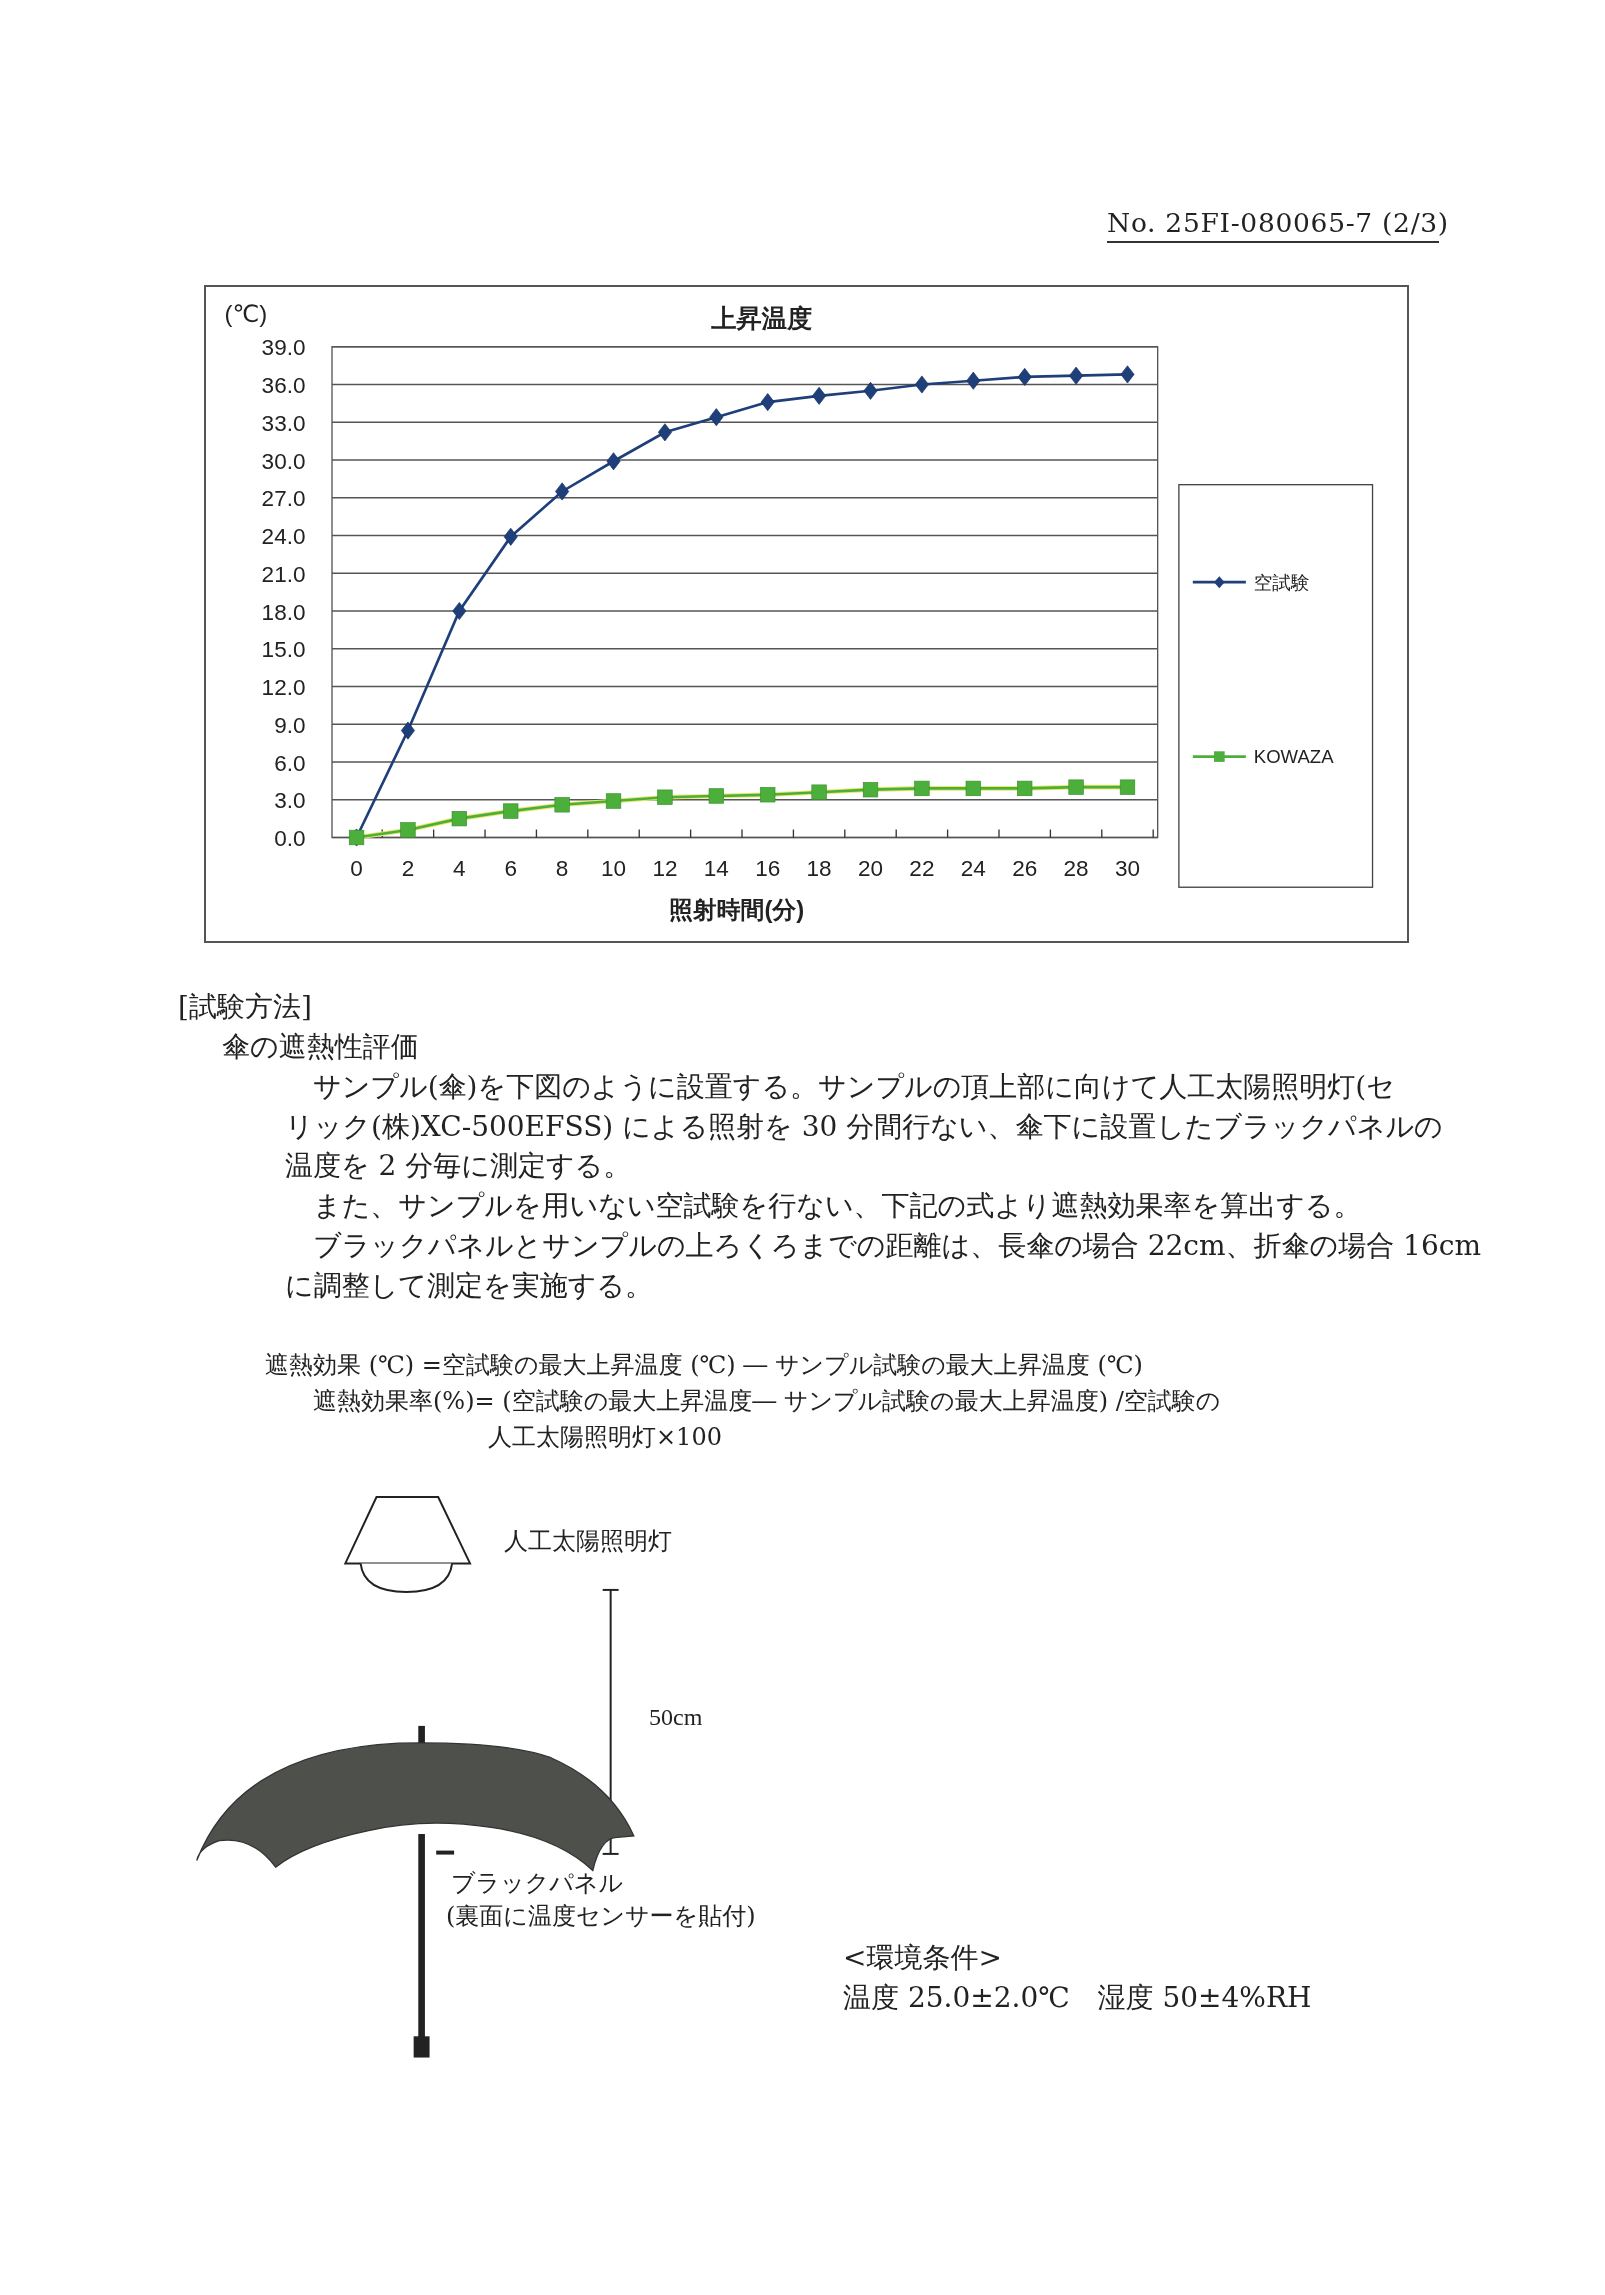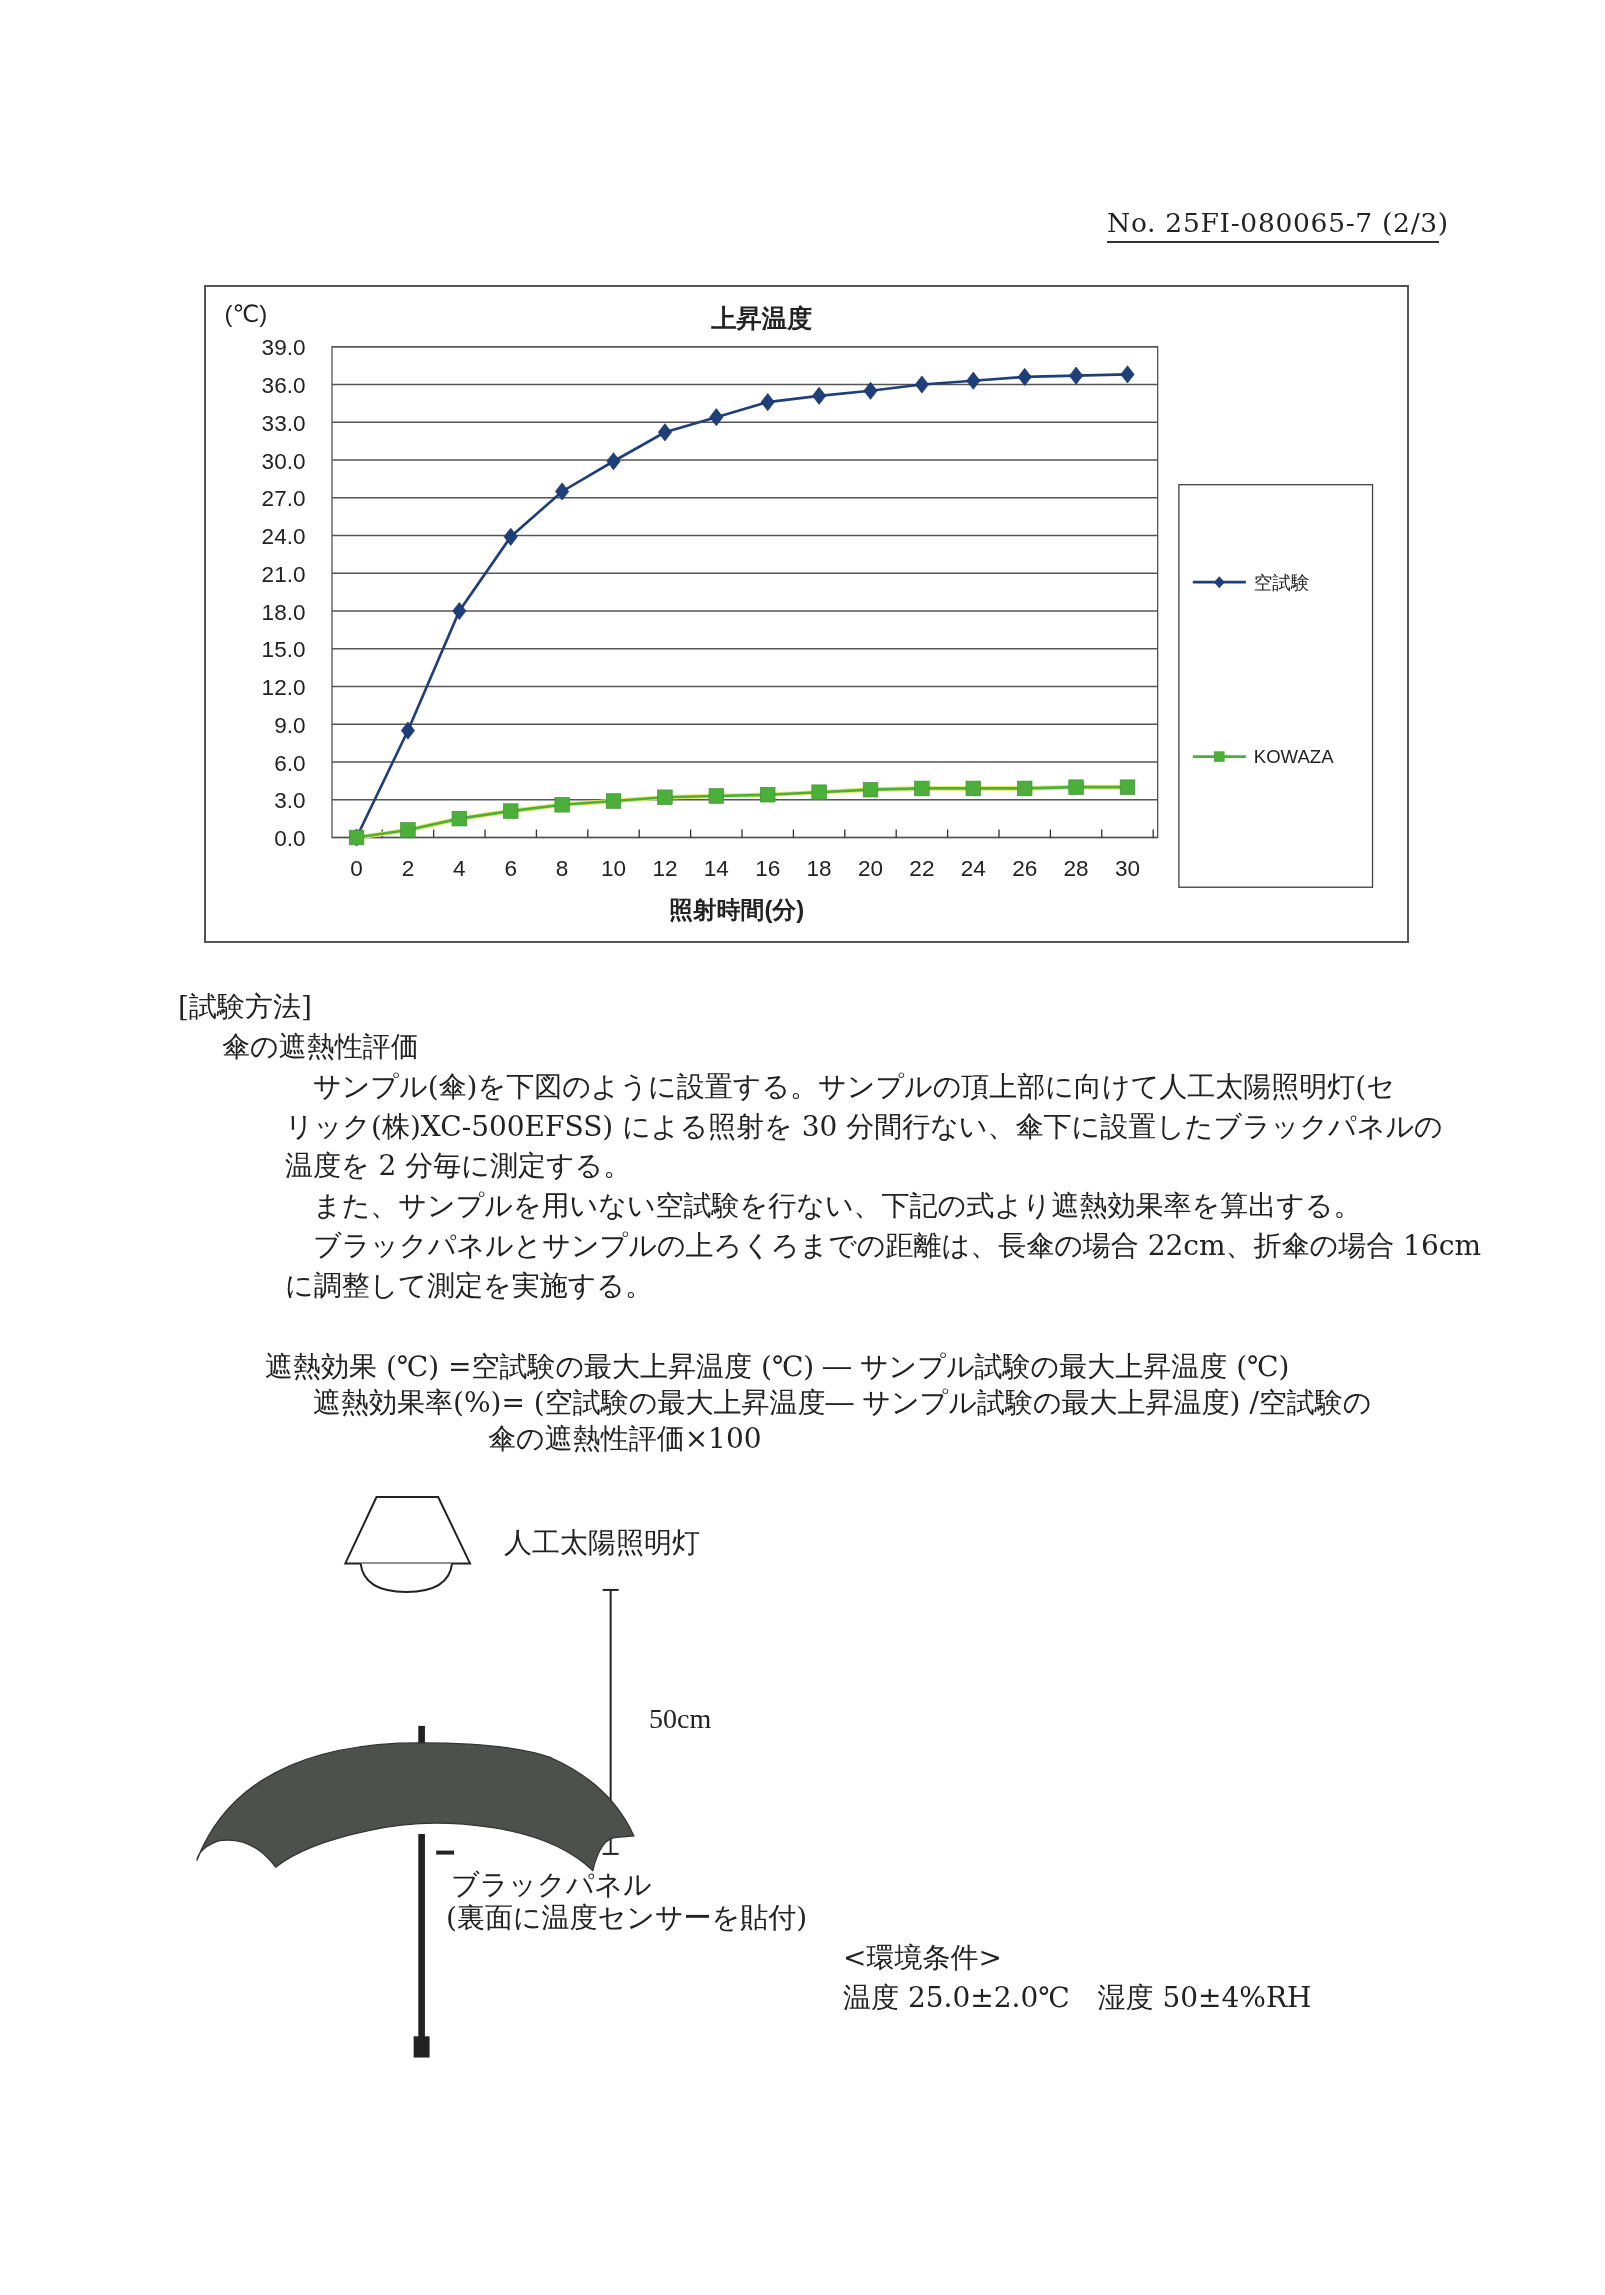--- a/index.html
+++ b/index.html
@@ -11,21 +11,21 @@
     position: absolute; left: 1107px; top: 207px; width: 332px;
     font-size: 26.5px; letter-spacing: 0.7px; white-space: nowrap;
     border-bottom: 2px solid #333; padding-bottom: 2.7px;
   }
   .chart-frame {
     position: absolute; left: 204px; top: 285px; width: 1205px; height: 658px;
     border: 2px solid #555; box-sizing: border-box;
   }
   .chart-frame svg { position: absolute; left: 0; top: 0; }
   .t { position: absolute; white-space: nowrap; font-size: 28px; line-height: 1; }
-  .small { font-size: 28px; }
+  .small { font-size: 24px; }
   .diagram { position: absolute; left: 0; top: 0; }
 </style>
 </head>
 <body>
 
 <div class="docno">No. 25FI-080065-7 (2/3)</div>
 
 <div class="chart-frame">
   <svg id="chart-svg" width="1205" height="658" viewBox="0 0 1817 992">
       <line x1="190" y1="830" x2="1435" y2="830" stroke="#555" stroke-width="2"></line>
@@ -141,21 +141,21 @@
 <div class="t" style="left:222px; top:1033px;">傘の遮熱性評価</div>
 <div class="t" style="left:313px; top:1073px;text-align:right;">サンプル(傘)を下図のように設置する。サンプルの頂上部に向けて人工太陽照明灯(セ</div>
 <div class="t" style="left:285px; top:1113px;text-align:center;">リック(株)XC-500EFSS) による照射を 30 分間行ない、傘下に設置したブラックパネルの</div>
 <div class="t" style="left:285px; top:1152px;">温度を 2 分毎に測定する。</div>
 <div class="t" style="left:313px; top:1192px;">また、サンプルを用いない空試験を行ない、下記の式より遮熱効果率を算出する。</div>
 <div class="t" style="left:313px; top:1232px;">ブラックパネルとサンプルの上ろくろまでの距離は、長傘の場合 22cm、折傘の場合 16cm</div>
 <div class="t" style="left:285px; top:1272px;">に調整して測定を実施する。</div>
 
 <div class="t small" style="left:265px; top:1353px;">遮熱効果 (℃) =空試験の最大上昇温度 (℃) ― サンプル試験の最大上昇温度 (℃)</div>
 <div class="t small" style="left:265px; top:1389px;margin-left:48px;">遮熱効果率(%)= (空試験の最大上昇温度― サンプル試験の最大上昇温度) /空試験の</div>
-<div class="t small" style="left:488px; top:1425px;">傘の遮熱性評価×100</div>
+<div class="t small" style="left:488px; top:1425px;">人工太陽照明灯×100</div>
 
 <svg class="diagram" width="1606" height="2295" viewBox="0 0 2420 3460">
 
   <g>
     <polygon points="567,2257 660,2257 708,2357 520,2357" fill="#fff" stroke="#222" stroke-width="3"></polygon>
     <path d="M543,2357 Q548,2400 612,2400 Q676,2400 681,2357" fill="#fff" stroke="#222" stroke-width="3"></path>
   </g>
 
   <g stroke="#222" stroke-width="3">
     <line x1="908" y1="2397" x2="932" y2="2397"></line>

